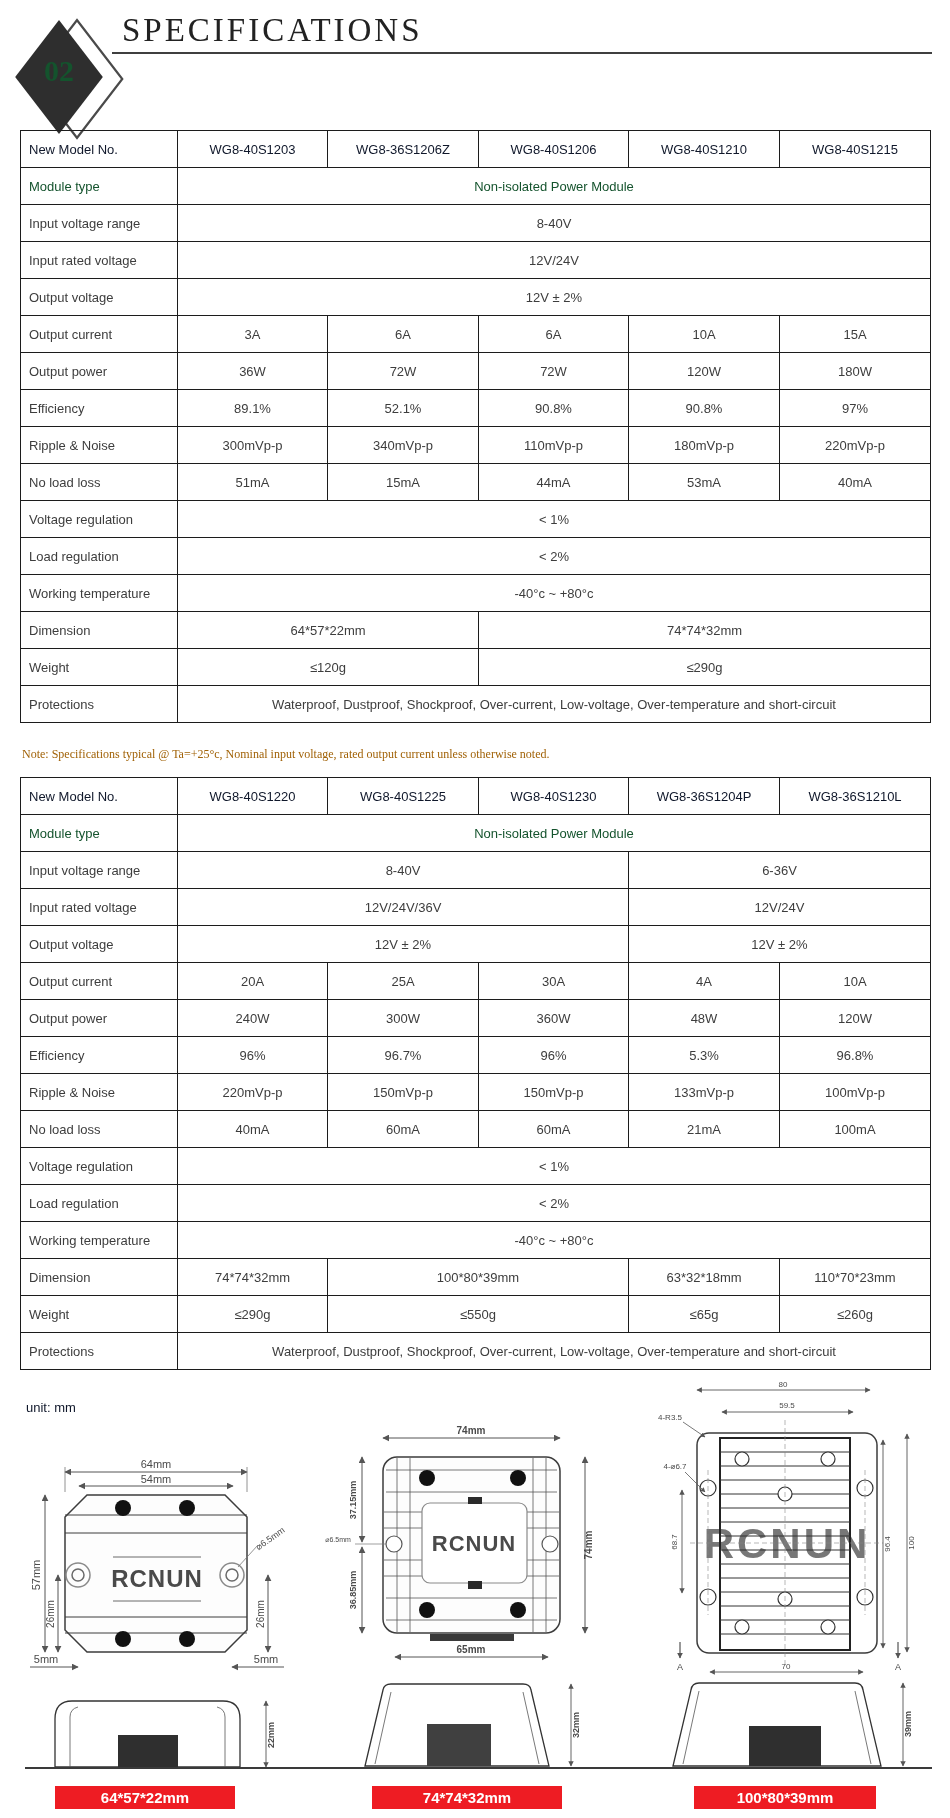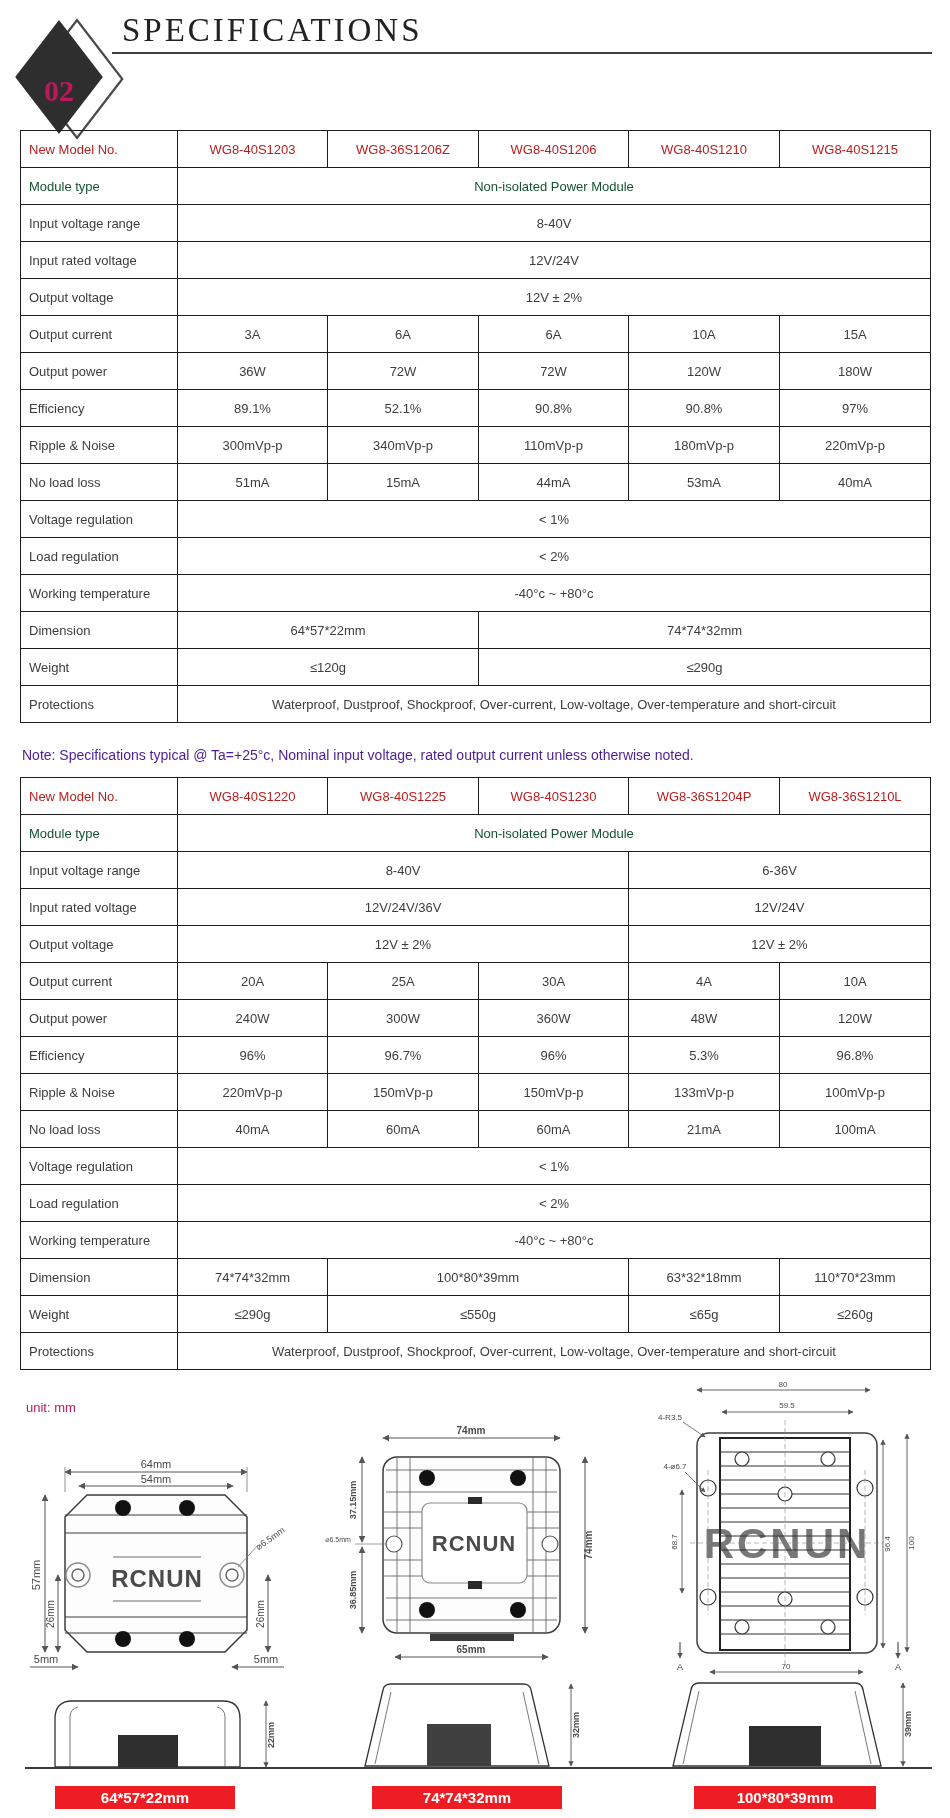--- a/index.html
+++ b/index.html
@@ -4,43 +4,43 @@
 <style>
   html,body{margin:0;padding:0;background:#ffffff;}
   #page{position:relative;width:950px;height:1818px;background:#ffffff;overflow:hidden;
         font-family:"Liberation Sans","DejaVu Sans",sans-serif;color:#3a3a3a;}
 
   
   .diamond-outer{position:absolute;left:44px;top:46px;width:62px;height:62px;
     transform:scaleY(1.3) rotate(45deg);background:#ffffff;border:2px solid #4a4a4a;}
   .diamond-inner{position:absolute;left:28px;top:46px;width:62px;height:62px;
     transform:scaleY(1.3) rotate(45deg);background:#2e2e2e;}
-  .diamond-num{position:absolute;left:28px;top:60px;width:62px;height:62px;
-    display:flex;align-items:center;justify-content:center;color:#be185d;
+  .diamond-num{position:absolute;left:28px;top:40px;width:62px;height:62px;
+    display:flex;align-items:center;justify-content:center;color:#14532d;
     font-family:"Liberation Serif","DejaVu Serif",serif;font-weight:bold;font-size:30px;}
   .section-title{position:absolute;left:122px;top:12px;
     font-family:"Liberation Serif","DejaVu Serif",serif;font-size:33px;color:#222222;
     letter-spacing:3px;}
   .header-rule{position:absolute;left:112px;top:52px;width:820px;height:2px;background:#3f3f3f;}
 
   
   table.spec{position:absolute;left:20px;width:910px;border-collapse:collapse;
     table-layout:fixed;font-size:13px;color:#3d3d3d;}
   table.spec th,table.spec td{border:1px solid #1c1c1c;height:36px;padding:0 4px;
     font-weight:normal;overflow:hidden;white-space:nowrap;}
   table.spec th{text-align:left;padding-left:8px;}
   table.spec td{text-align:center;}
   #spec-table-1{top:130px;}
   #spec-table-2{top:777px;}
-  .red{color:#b91c1c;}
+  .red{color:#0f172a;}
   .blue{color:#14532d;}
 
-  .note{position:absolute;left:22px;top:747px;font-size:14px;color:#4c1d95;}
-
-  .unit-label{position:absolute;left:26px;top:1400px;font-size:13px;color:#be185d;}
+  .note{position:absolute;left:22px;top:747px;font-size:12px;color:#a16207;font-family:Liberation Serif, serif;}
+
+  .unit-label{position:absolute;left:26px;top:1400px;font-size:13px;color:#0f172a;}
 
   svg text{font-family:"Liberation Sans","DejaVu Sans",sans-serif;fill:#4a4a4a;}
   .badge{position:absolute;top:1786px;height:23px;background:#ee1c23;color:#ffffff;
     font-weight:bold;font-size:15px;display:flex;align-items:center;justify-content:center;}
   #badge-1{left:55px;width:180px;}
   #badge-2{left:372px;width:190px;}
   #badge-3{left:694px;width:182px;}
   .ground-line{position:absolute;left:25px;top:1767px;width:907px;height:2px;background:#3a3a3a;}
 </style>
 </head>

